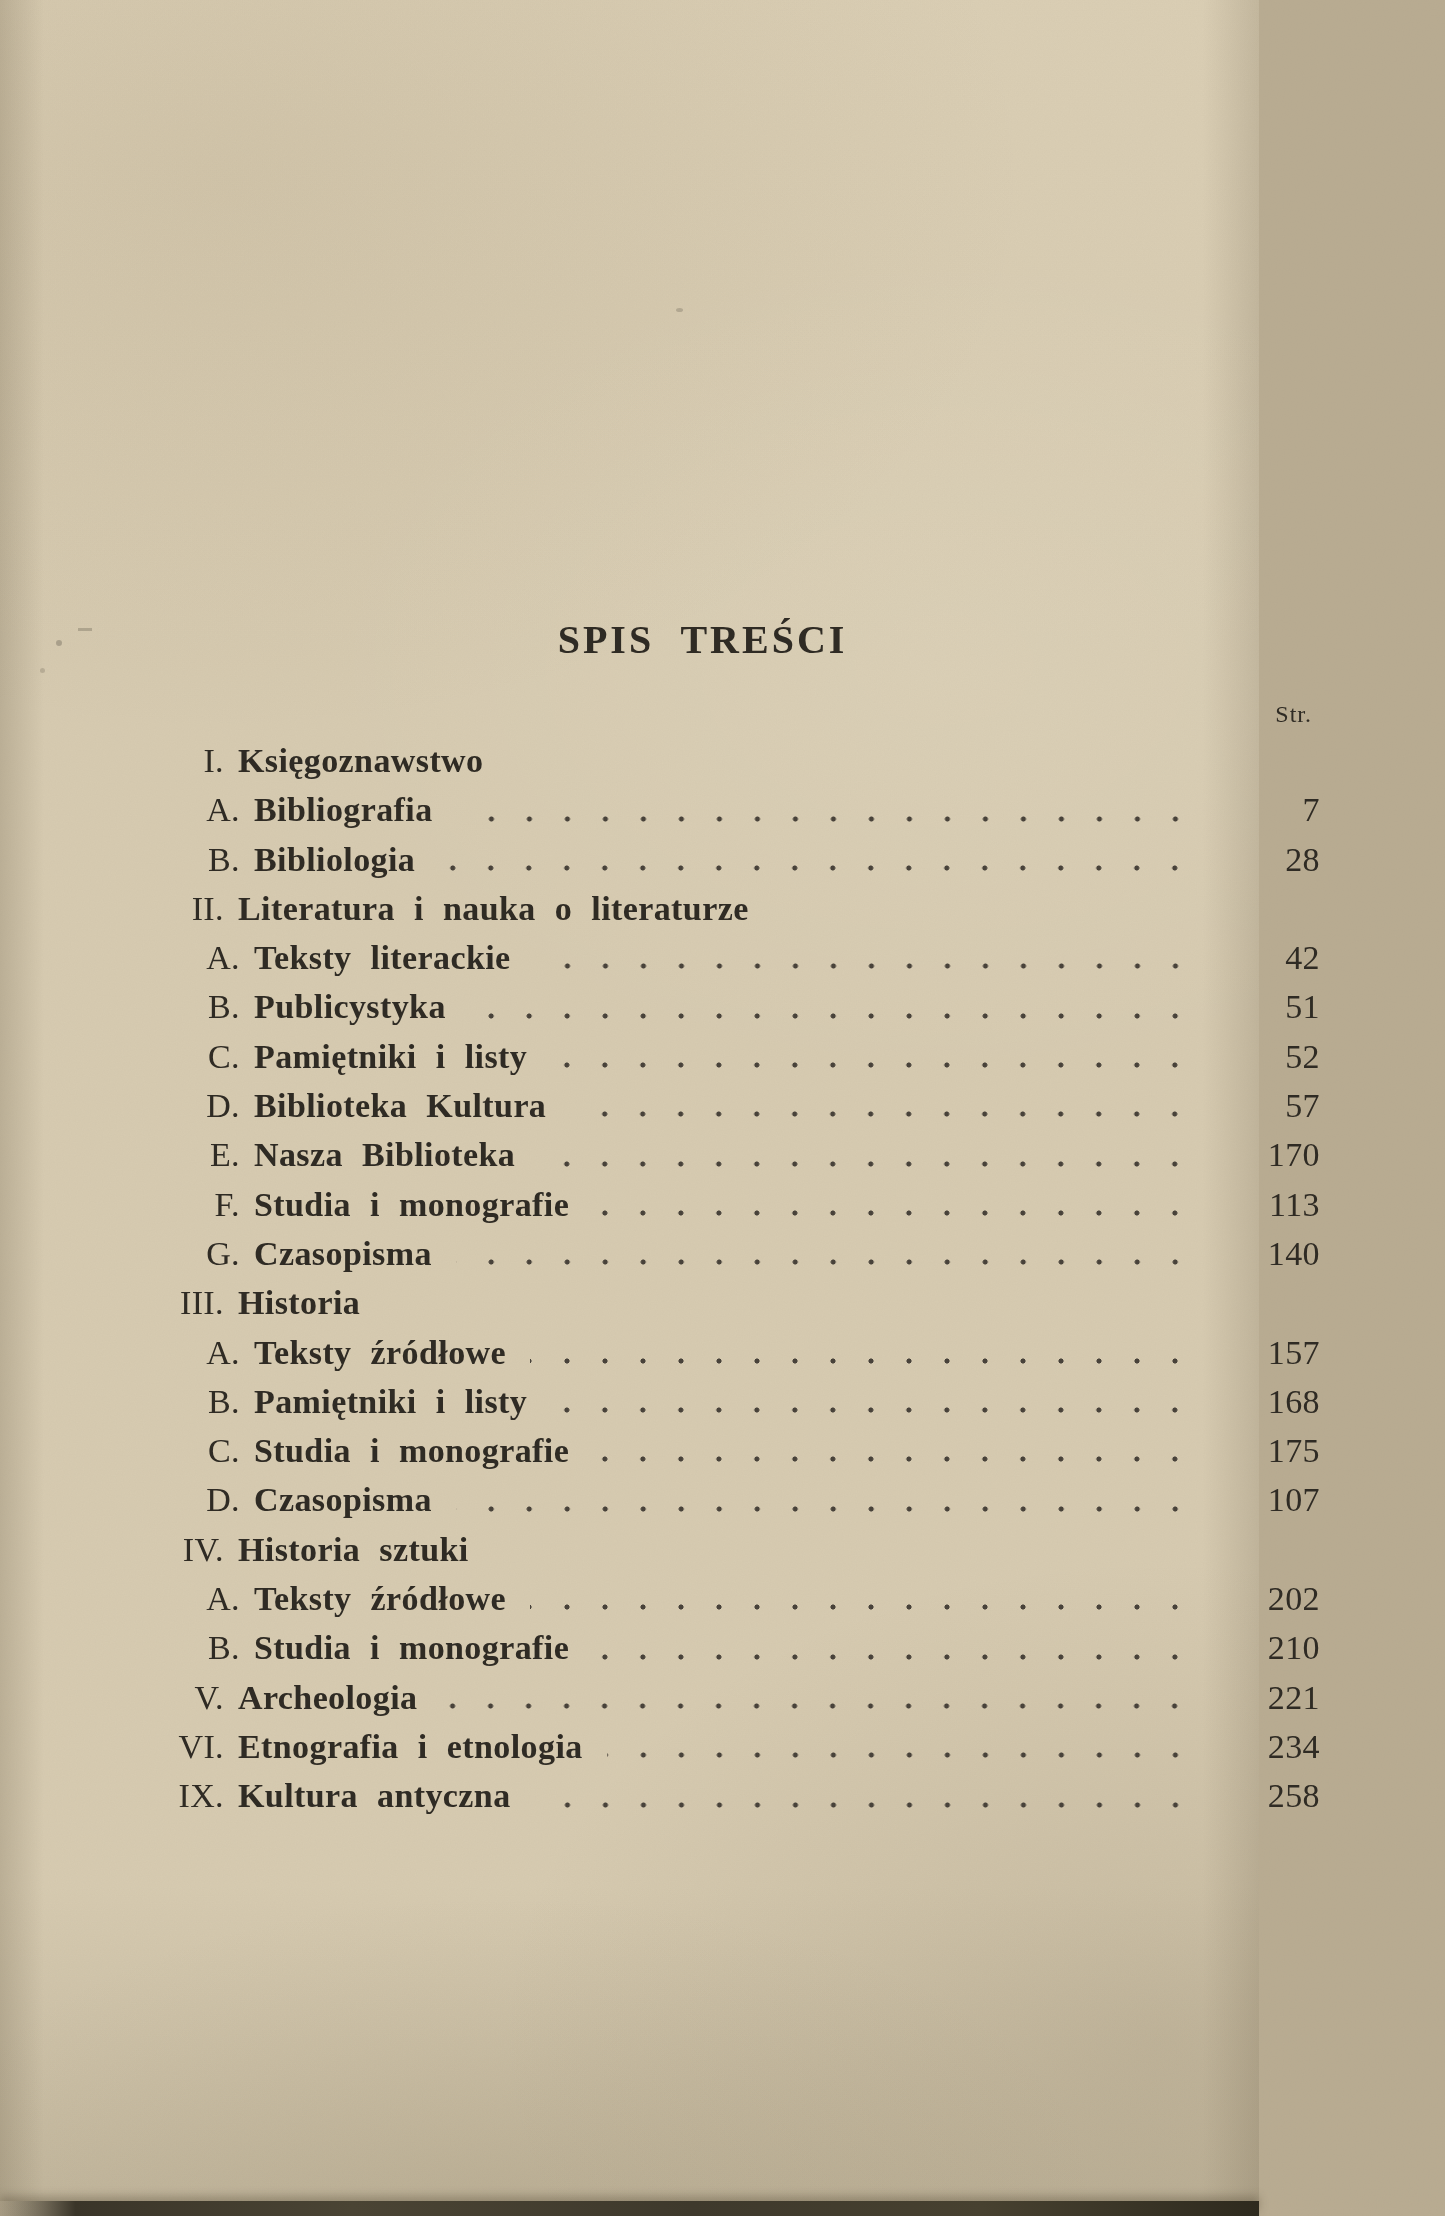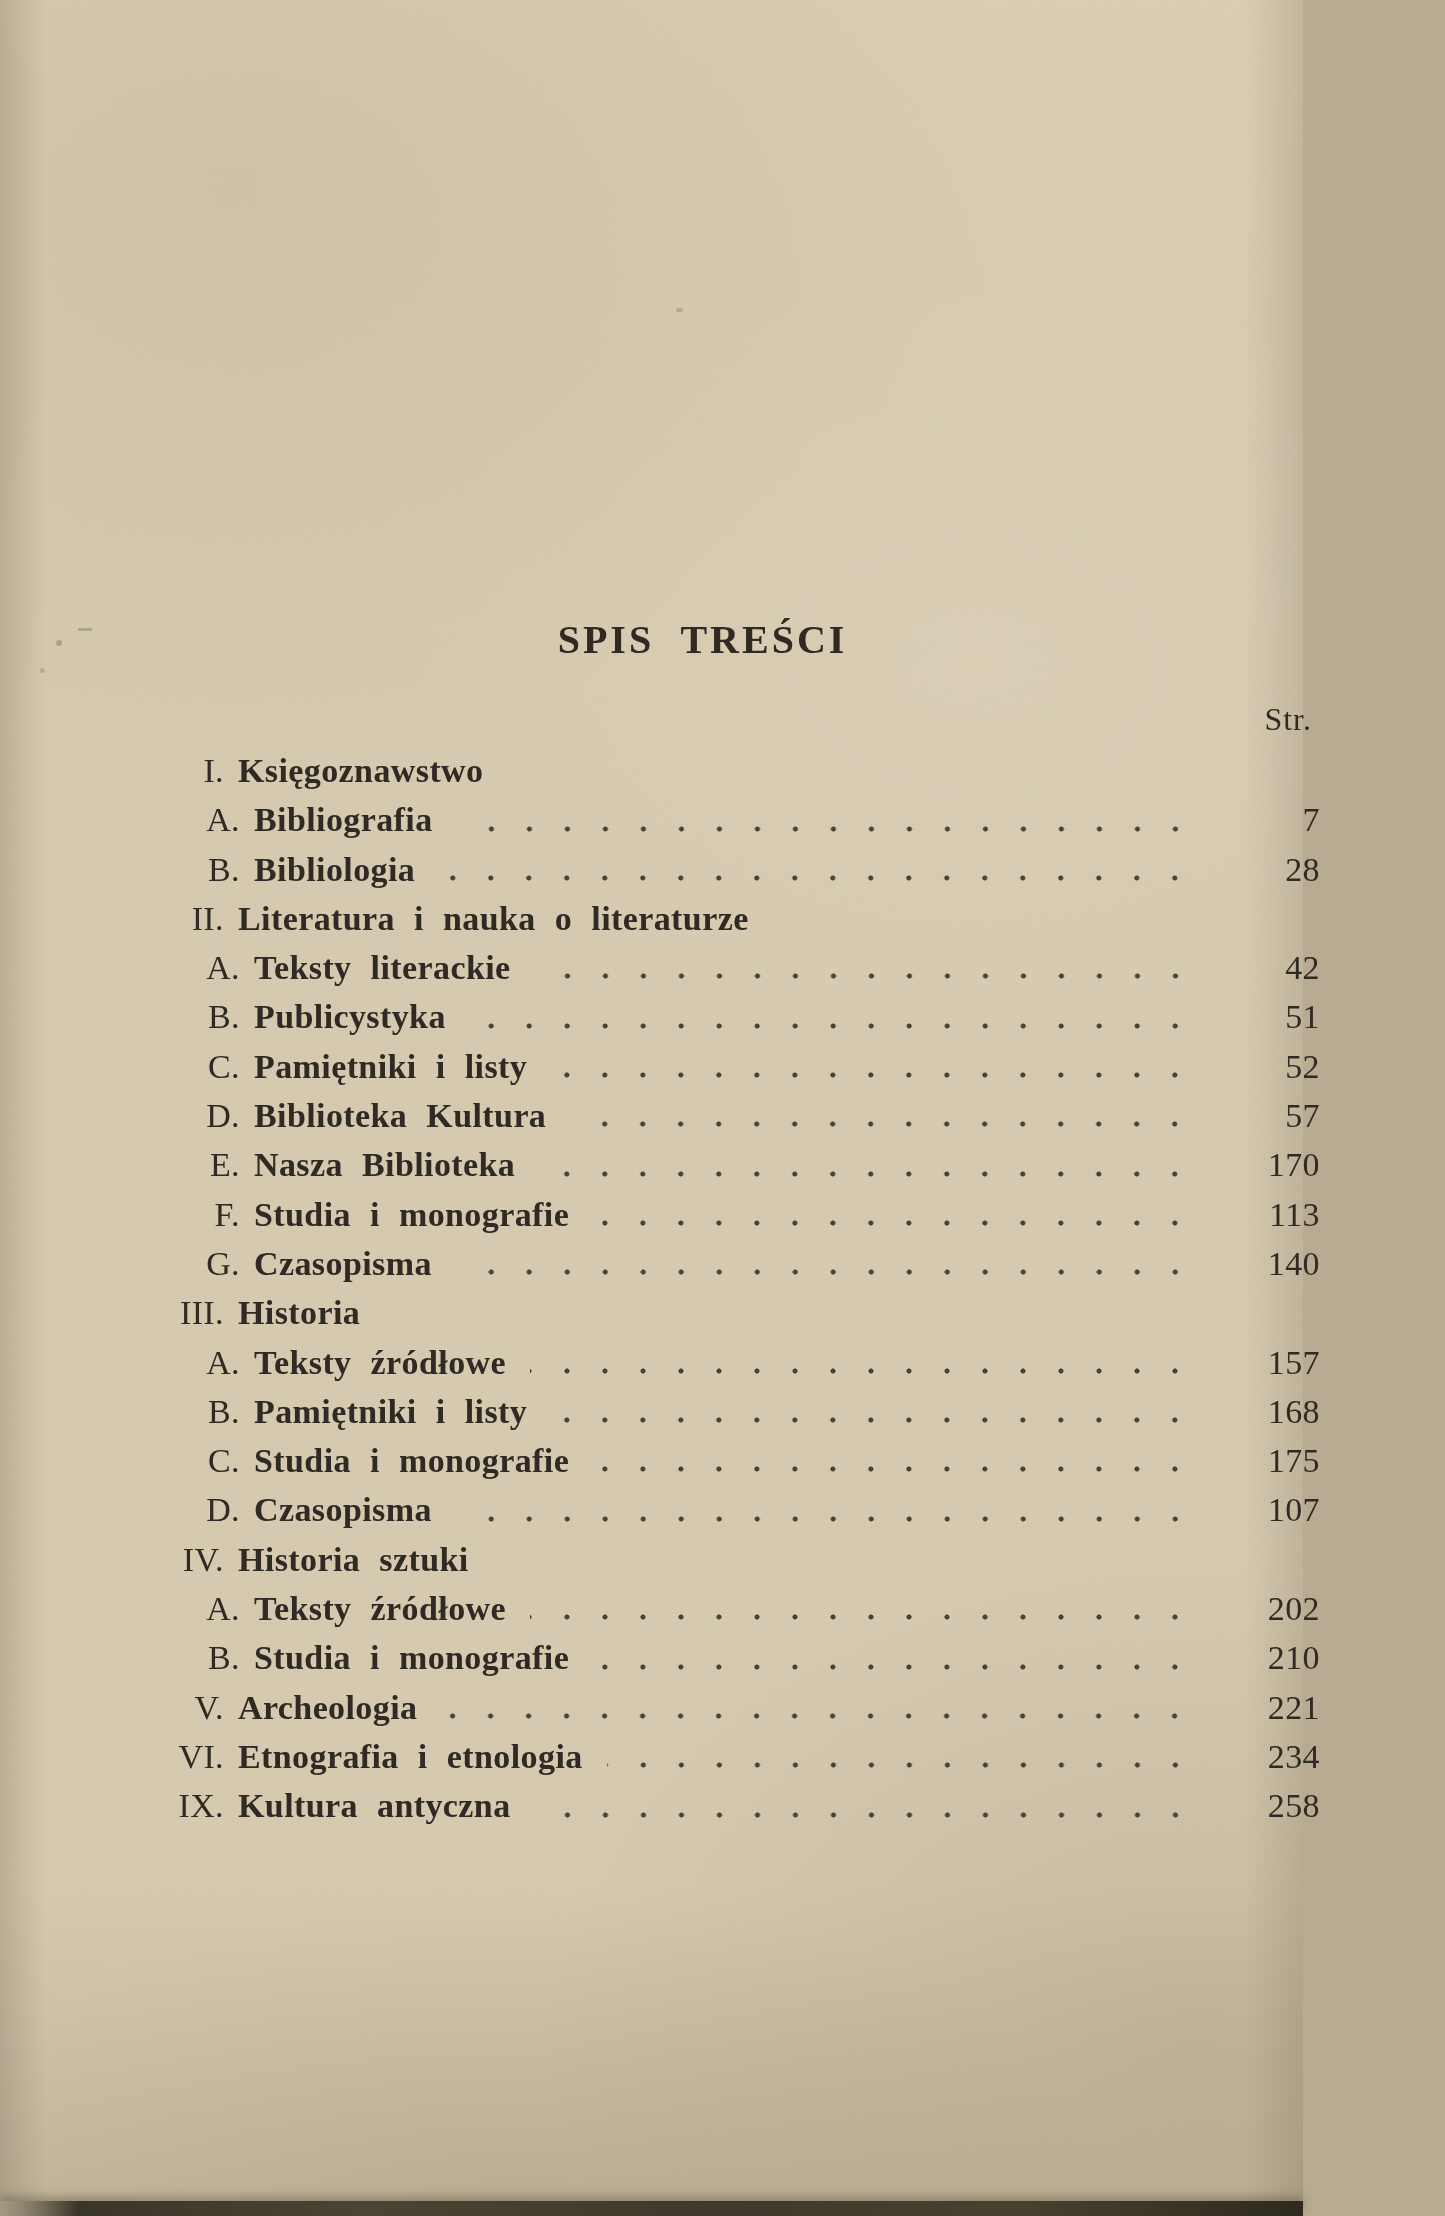--- a/index.html
+++ b/index.html
@@ -19,21 +19,20 @@
     width:1259px;height:2216px;
     color:var(--ink);
     background:
       radial-gradient(1300px 900px at 18% 8%, rgba(125,105,72,0.10), transparent 62%),
       radial-gradient(1100px 800px at 92% 92%, rgba(100,85,58,0.14), transparent 60%),
       radial-gradient(900px 600px at 75% 30%, rgba(255,250,232,0.10), transparent 70%),
       radial-gradient(1000px 500px at 40% 99%, rgba(110,95,65,0.10), transparent 60%),
       linear-gradient(90deg, rgba(90,78,56,0.22), rgba(90,78,56,0) 3.5%, rgba(90,78,56,0) 95.5%, rgba(90,78,56,0.18)),
       linear-gradient(180deg, rgba(230,218,192,0.25), rgba(0,0,0,0) 30%, rgba(0,0,0,0) 85%, rgba(85,75,52,0.16)),
       var(--paper);
-    padding-left: 44px;
   }
   .grain{
     position:absolute;inset:0;
     pointer-events:none;
   }
   .toc{
     position:absolute;
     top:616px;left:85px;width:1235px;
   }
   .title{
@@ -42,21 +41,21 @@
     font-size:40px;
     font-weight:bold;
     letter-spacing:3px;
     word-spacing:14px;
     color:var(--ink);
   }
   .str{
     margin-top:38px;
     text-align:right;
     padding-right:8px;
-    font-size:32px;
+    font-size:24px;
     letter-spacing:1px;
   }
   .rows{margin-top:8px;}
   .row{
     display:flex;
     align-items:baseline;
     font-size:34px;
     line-height:49.3px;
     height:49.3px;
     word-spacing:0.30em;

